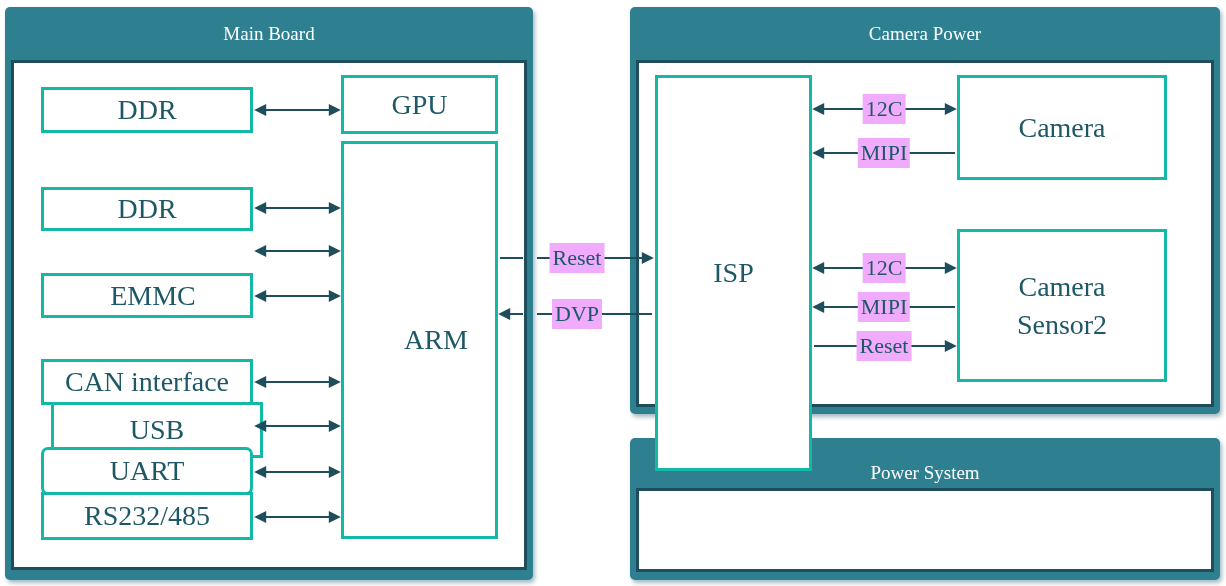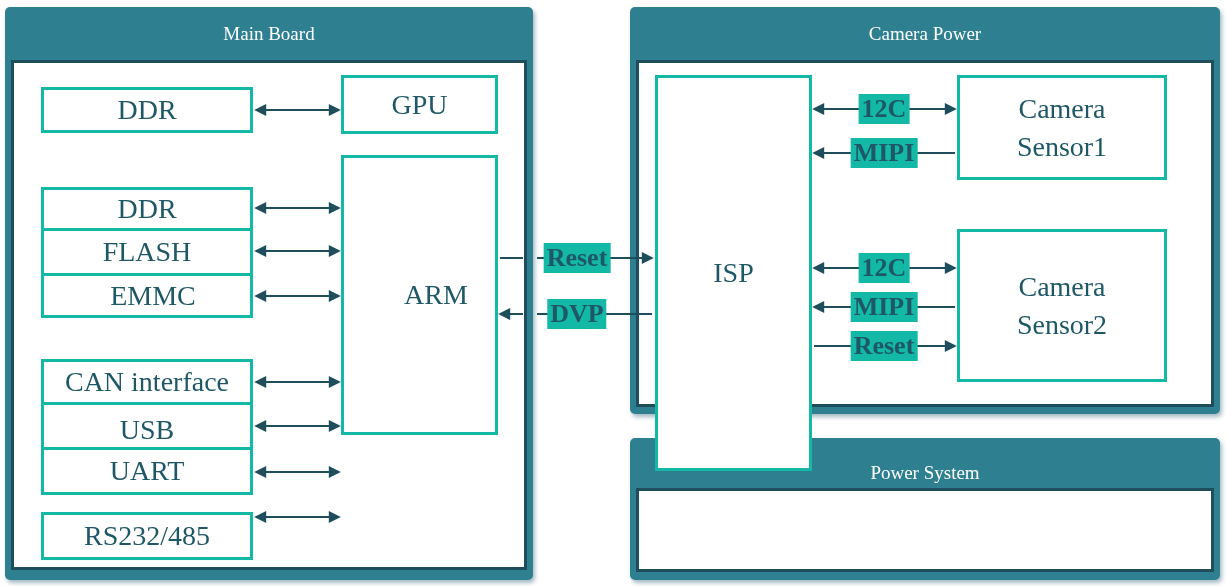--- a/index.html
+++ b/index.html
@@ -49,28 +49,27 @@
     white-space:nowrap;
   }
   svg.wires{
     position:absolute;left:0;top:0;
     z-index:5;
     pointer-events:none;
   }
   .clabel{
     position:absolute;
     transform:translate(-50%,-50%);
-    background:#14b8a6;
+    background:#f0abfc;
     padding:0 3px;
-    font-size:26px;
+    font-size:22px;
     color:#1E5765;
     z-index:6;
     line-height:30px;
     white-space:nowrap;
-    font-weight:bold;
   }
 </style>
 </head>
 <body>
 
 <div id="canvas">
 
   <div class="container" style="left:5px;top:7px;width:528px;height:573px;">
     <div class="container-title" style="line-height:53px;height:53px;">Main Board</div>
   </div>
@@ -82,36 +81,34 @@
   <div class="panel" style="left:636px;top:60px;width:578px;height:347px;"></div>
 
   <div class="container" style="left:630px;top:438px;width:590px;height:142px;">
     <div class="container-title" style="line-height:50px;height:46px;margin-top:10px;">Power System</div>
   </div>
   <div class="panel" style="left:636px;top:488px;width:578px;height:84px;"></div>
 
   <div class="block" style="left:41px;top:87px;width:212px;height:46px;">DDR</div>
 
   <div class="block" style="left:41px;top:187px;width:212px;height:44px;">DDR</div>
-  <div class="block" style="left:41px;top:228px;width:212px;height:48px;">FLASH</div>
   <div class="block" style="left:41px;top:273px;width:212px;height:45px;padding-left:12px;">EMMC</div>
 
   <div class="block" style="left:41px;top:359px;width:212px;height:46px;">CAN interface</div>
-  <div class="block" style="left:41px;top:402px;width:212px;height:56px;">USB</div>
-  <div class="block" style="left:41px;top:447px;width:212px;height:48px;">UART</div>
-  <div class="block" style="left:41px;top:512px;width:212px;height:48px;">RS232/485</div>
+  <div class="block" style="left:51px;top:402px;width:212px;height:56px;">USB</div>
+  <div class="block" style="left:41px;top:447px;width:212px;height:48px;border-radius:7px;">UART</div>
+  <div class="block" style="left:41px;top:492px;width:212px;height:48px;">RS232/485</div>
 
   <div class="block" style="left:341px;top:75px;width:157px;height:59px;">GPU</div>
-  <div class="block" style="left:341px;top:155px;width:157px;height:280px;padding-left:33px;">ARM</div>
+  <div class="block" style="left:341px;top:141px;width:157px;height:398px;padding-left:33px;">ARM</div>
 
   <div class="block" style="left:655px;top:75px;width:157px;height:396px;">ISP</div>
 
   <div class="block" style="left:957px;top:75px;width:210px;height:105px;">
     <span>Camera</span>
-    <span>Sensor1</span>
   </div>
 
   <div class="block" style="left:957px;top:229px;width:210px;height:153px;">
     <span>Camera</span>
     <span>Sensor2</span>
   </div>
 
 
   <svg class="wires" width="1226" height="586" viewBox="0 0 1226 586">
     <defs>

